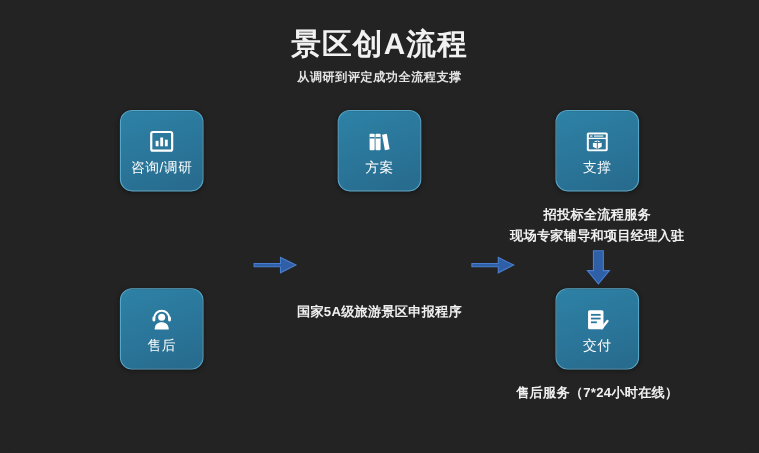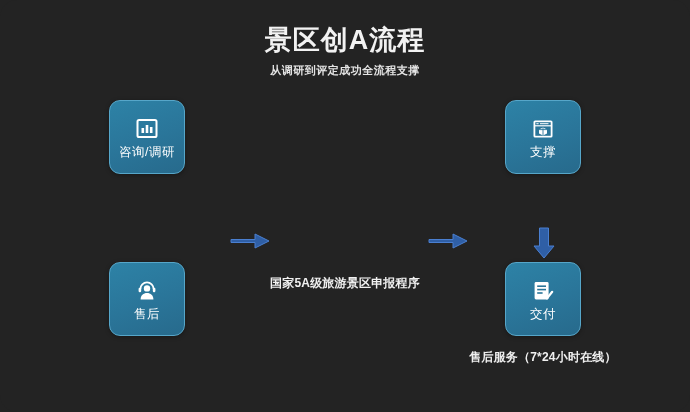--- a/index.html
+++ b/index.html
@@ -151,20 +151,32 @@
       </div>
     </div>
 
     <div class="arrow arrow-h1">
       <svg width="42" height="22" viewBox="0 0 42 22">
         <path d="M2 9.5 L26 9.5 L26 4 L40 11 L26 18 L26 12.5 L2 12.5 Z" fill="#2f5fa6" stroke="#4a7fd0" stroke-width="1"></path>
       </svg>
     </div>
 
     <div class="step step-b">
+      <div class="card">
+        <span class="glyph">
+          <svg width="26" height="26" viewBox="0 0 26 26">
+            <rect x="4" y="5.5" width="4.6" height="15" rx="0.8" fill="#ffffff"></rect>
+            <rect x="9.4" y="5.5" width="4.6" height="15" rx="0.8" fill="#ffffff"></rect>
+            <path d="M15.3 6.6 L19.6 5.7 L22.2 19.6 L17.9 20.5 Z" fill="#ffffff"></path>
+            <rect x="4" y="8.6" width="4.6" height="1.3" fill="#2a7599"></rect>
+            <rect x="9.4" y="8.6" width="4.6" height="1.3" fill="#2a7599"></rect>
+          </svg>
+        </span>
+        <span class="card-label">方案</span>
+      </div>
     </div>
 
     <div class="arrow arrow-h2">
       <svg width="42" height="22" viewBox="0 0 42 22">
         <path d="M2 9.5 L26 9.5 L26 4 L40 11 L26 18 L26 12.5 L2 12.5 Z" fill="#2f5fa6" stroke="#4a7fd0" stroke-width="1"></path>
       </svg>
     </div>
 
     <div class="step step-c">
       <div class="card">
@@ -174,20 +186,24 @@
             <rect x="5.3" y="6.2" width="15.4" height="3" fill="#2a7599"></rect>
             <rect x="6.4" y="7.2" width="2.2" height="1" fill="#ffffff"></rect>
             <rect x="10" y="7.2" width="8.5" height="1" fill="#ffffff"></rect>
             <rect x="5.3" y="10.4" width="15.4" height="9.4" fill="#2a7599"></rect>
             <path d="M13 11.6 L17 13.6 L17 17.4 L13 19.4 L9 17.4 L9 13.6 Z" fill="#ffffff"></path>
             <path d="M13 11.6 L13 19.4 M9 13.6 L17 13.6" stroke="#2a7599" stroke-width="0.9"></path>
           </svg>
         </span>
         <span class="card-label">支撑</span>
       </div>
+      <div class="caption">
+        <span class="cl">招投标全流程服务</span>
+        <span class="cl">现场专家辅导和项目经理入驻</span>
+      </div>
     </div>
 
   </div>
 
   <div class="arrow-v">
     <svg width="28" height="34" viewBox="0 0 28 34">
       <path d="M9.5 2 L9.5 20 L4 20 L14 32 L24 20 L18.5 20 L18.5 2 Z" fill="#2f5fa6" stroke="#4a7fd0" stroke-width="1"></path>
     </svg>
   </div>
 

